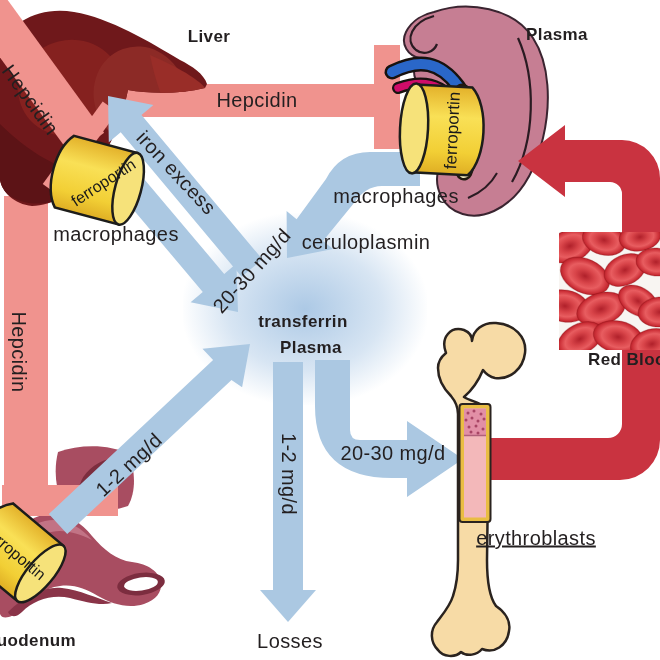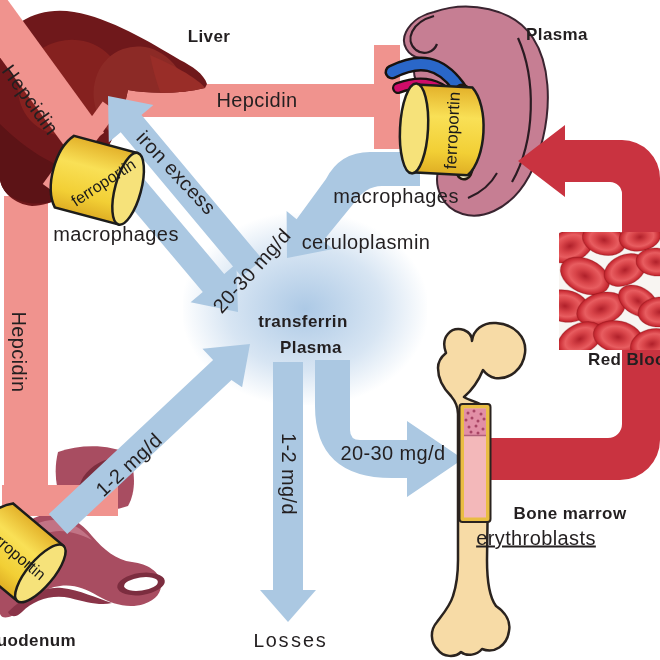--- a/index.html
+++ b/index.html
@@ -196,21 +196,20 @@
   <div class="lbl" style="left:366px;top:242px;">ceruloplasmin</div>
   <div class="lbl" style="left:252px;top:271px;transform:translate(-50%,-50%) rotate(-48deg);">20-30 mg/d</div>
 
   <div class="lbl bold ctr" style="left:311px;top:300px;margin-top:48px;">Plasma</div>
   <div class="lbl bold ctr" style="left:303px;top:322px;">transferrin</div>
 
   <div class="lbl" style="left:129px;top:465px;transform:translate(-50%,-50%) rotate(-43deg);">1-2 mg/d</div>
   <div class="lbl bold" style="left:-16px;top:632px;transform:none;">Duodenum</div>
 
   <div class="lbl" style="left:288px;top:474px;transform:translate(-50%,-50%) rotate(90deg);">1-2 mg/d</div>
-  <div class="lbl" style="left:290px;top:641px;font-family:Liberation Mono, monospace;">Losses</div>
+  <div class="lbl" style="left:290px;top:641px;">Losses</div>
 
   <div class="lbl" style="left:393px;top:453px;">20-30 mg/d</div>
-  <div class="lbl bold" style="left:570px;top:514px;">Bone marrow</div>
   <div class="lbl" style="left:536px;top:538px;text-decoration:underline;">erythroblasts</div>
 
   <div class="lbl bold" style="left:588px;top:351px;transform:none;">Red Blood Cells</div>
 
 </div>
 
 </body></html>

